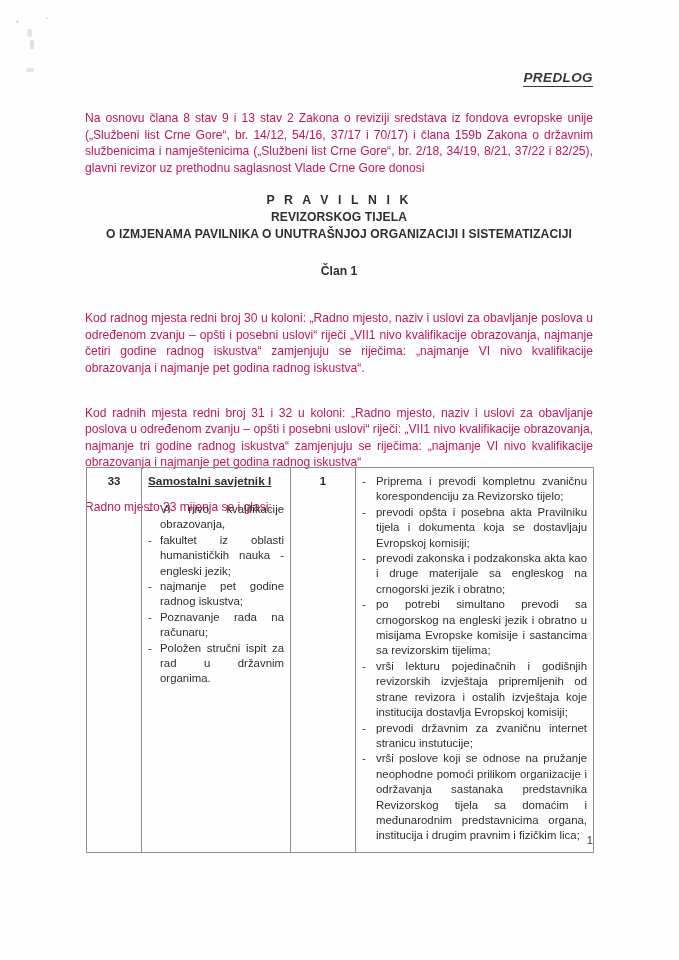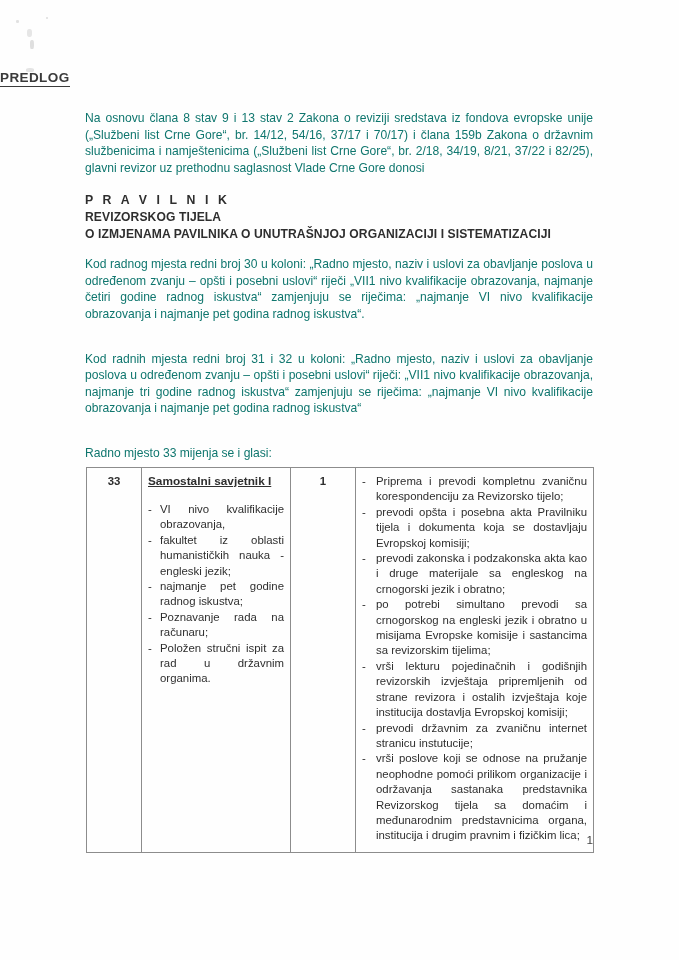--- a/index.html
+++ b/index.html
@@ -34,21 +34,22 @@
   .sp3 { left: 27px;  top: 29px;  width: 5px;  height: 8px; opacity: .45; }
   .sp4 { left: 30px;  top: 40px;  width: 4px;  height: 9px; opacity: .6; }
   .sp5 { left: 26px;  top: 68px;  width: 8px;  height: 4px; opacity: .5; }
 
   
   .predlog-wrap {
     position: absolute;
     left: 0;
     right: 86px;
     top: 68px;
-    text-align: left;
+    text-align: right;
+    font-style: italic;
   }
   .predlog {
     display: inline-block;
     font-size: 13.5px;
     font-weight: 700;
     letter-spacing: .4px;
     color: #3a3a3a;
     border-bottom: 1.6px solid #3a3a3a;
     padding-bottom: 1px;
   }
@@ -58,26 +59,27 @@
     position: absolute;
     left: 85px;
     top: 110px;
     width: 508px;
   }
   p.para {
     margin: 0 0 14px 0;
     font-size: 12.1px;
     line-height: 16.6px;
     text-align: justify;
-    color: #0f766e;
+    color: #be185d;
   }
   p.tight { margin-bottom: 0; }
 
   .title-block {
     margin: 16px 0 0 0;
+    text-align: center;
   }
   .t-main {
     font-size: 12.3px;
     font-weight: 700;
     letter-spacing: 3.1px;
     color: #2e2e2e;
     line-height: 17px;
   }
   .t-sub {
     font-size: 12.1px;
@@ -181,20 +183,21 @@
   <div class="content">
 
     <p class="para">Na osnovu člana 8 stav 9 i 13 stav 2 Zakona o reviziji sredstava iz fondova evropske unije („Službeni list Crne Gore“, br. 14/12, 54/16, 37/17 i 70/17) i člana 159b Zakona o državnim službenicima i namještenicima („Službeni list Crne Gore“, br. 2/18, 34/19, 8/21, 37/22 i 82/25), glavni revizor uz prethodnu saglasnost Vlade Crne Gore donosi</p>
 
     <div class="title-block">
       <div class="t-main">P R A V I L N I K</div>
       <div class="t-sub">REVIZORSKOG TIJELA</div>
       <div class="t-sub">O IZMJENAMA PAVILNIKA O UNUTRAŠNJOJ ORGANIZACIJI I SISTEMATIZACIJI</div>
     </div>
 
+    <div class="clan">Član 1</div>
 
     <div class="gap-s"></div>
     <p class="para">Kod radnog mjesta redni broj 30 u koloni: „Radno mjesto, naziv i uslovi za obavljanje poslova u određenom zvanju – opšti i posebni uslovi“ riječi „VII1 nivo kvalifikacije obrazovanja, najmanje četiri godine radnog iskustva“ zamjenjuju se riječima: „najmanje VI nivo kvalifikacije obrazovanja i najmanje pet godina radnog iskustva“.</p>
     <div class="gap-s"></div>
     <p class="para">Kod radnih mjesta redni broj 31 i 32 u koloni: „Radno mjesto, naziv i uslovi za obavljanje poslova u određenom zvanju – opšti i posebni uslovi“ riječi: „VII1 nivo kvalifikacije obrazovanja, najmanje tri godine radnog iskustva“ zamjenjuju se riječima: „najmanje VI nivo kvalifikacije obrazovanja i najmanje pet godina radnog iskustva“</p>
     <div class="gap-s"></div>
     <p class="para tight">Radno mjesto 33 mijenja se i glasi:</p>
 
   </div>
 

